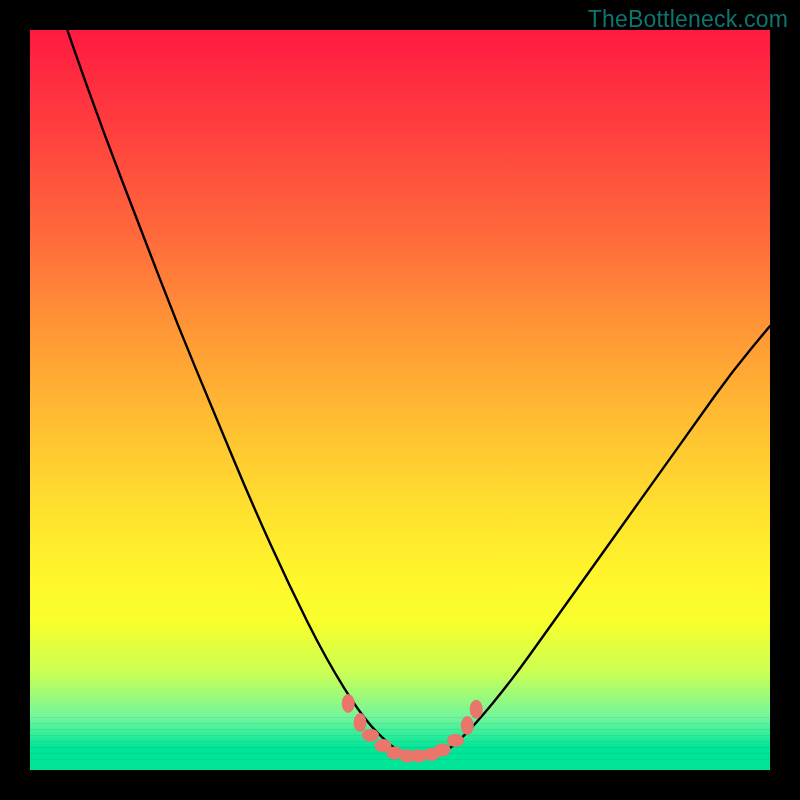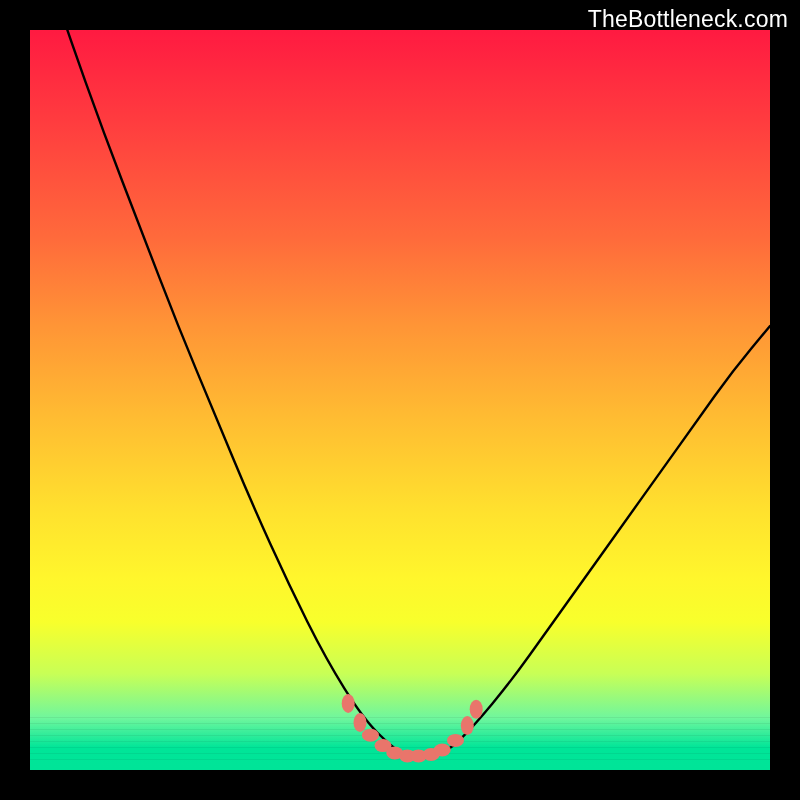--- a/index.html
+++ b/index.html
@@ -38,21 +38,21 @@
       #c8ff56 87%,
       #6ff69d 93%,
       #00e598 97%,
       #00e498 100%
     );
   }
   .watermark {
     position: absolute;
     top: 6px;
     right: 12px;
-    color: #ffffff;
+    color: #0f766e;
     font-size: 23px;
     font-weight: 400;
     letter-spacing: 0.2px;
     user-select: none;
   }
   .horiz-lines {
     position: absolute;
     left: 0;
     right: 0;
     bottom: 0;

